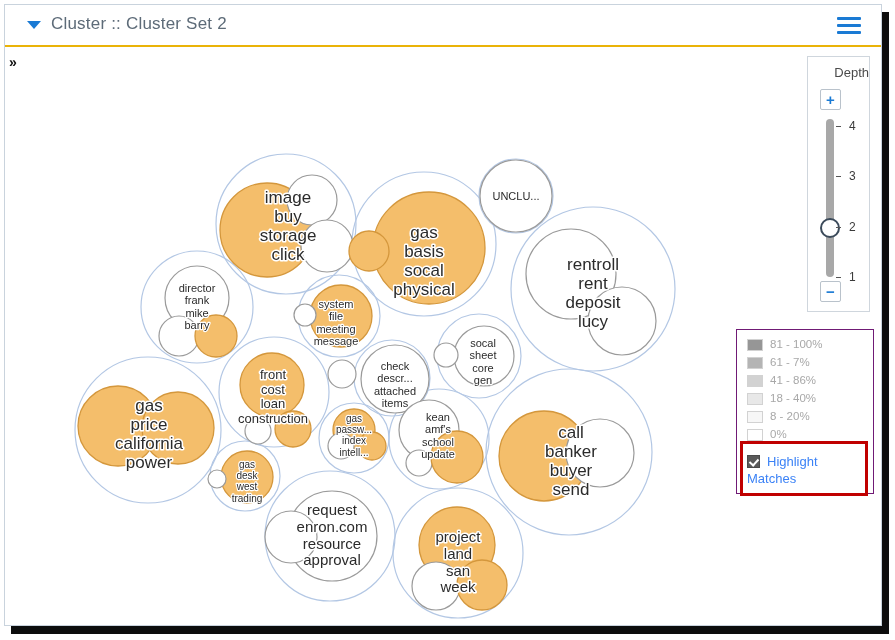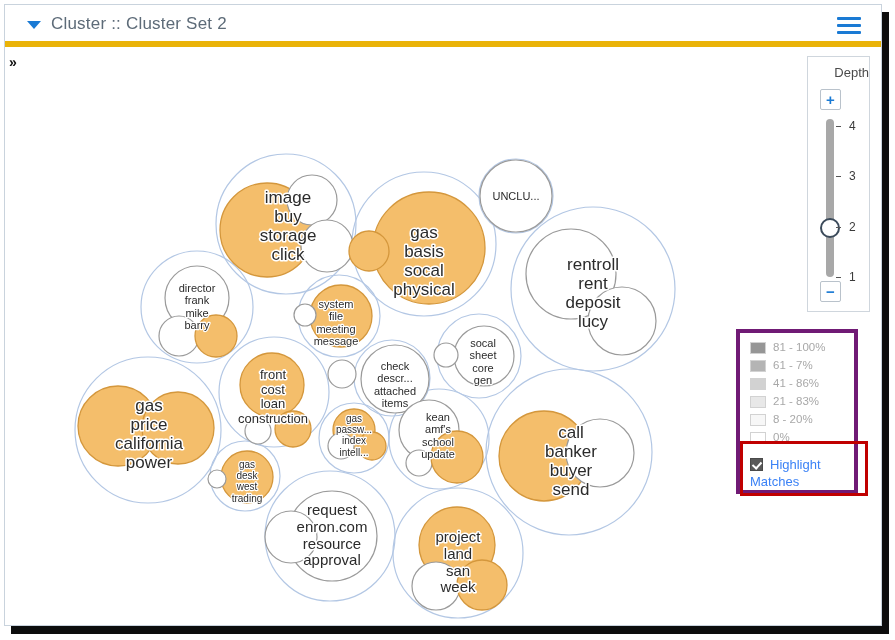--- a/index.html
+++ b/index.html
@@ -8,21 +8,21 @@
   #window{
     position:absolute;left:4px;top:4px;width:878px;height:622px;
     background:#ffffff;border:1px solid #c9d3dd;
     box-shadow:7px 8px 0 0 #0d0d0d;
     box-sizing:border-box;
   }
 
   
   #header{
     position:absolute;left:0;top:0;width:100%;height:42px;
-    border-bottom:6px solid #eab308;box-sizing:border-box;background:#fff;
+    border-bottom:2px solid #eab308;box-sizing:border-box;background:#fff;
   }
   #collapse-tri{
     position:absolute;left:22px;top:16px;width:0;height:0;
     border-left:7px solid transparent;border-right:7px solid transparent;
     border-top:8px solid #1a7ad4;cursor:pointer;
   }
   #title{
     position:absolute;left:46px;top:9px;font-size:17px;color:#5d6b78;
     letter-spacing:.2px;white-space:nowrap;
   }
@@ -61,22 +61,22 @@
   #slider-handle{
     position:absolute;left:12px;top:161px;width:20px;height:20px;border-radius:50%;
     border:2px solid #3b4a5a;background:#fff;box-sizing:border-box;cursor:pointer;
   }
   .tickrow{position:absolute;left:28px;width:34px;height:12px;font-size:12px;color:#3a3a3a;}
   .tickrow .dash{position:absolute;left:0;top:5px;width:5px;height:1px;background:#555;}
   .tickrow .num{position:absolute;left:13px;top:-2px;}
 
   
   #legend-panel{
-    position:absolute;left:731px;top:281px;width:122px;height:165px;
-    border:4px solid #701a75;background:#fff;box-sizing:border-box;
+    position:absolute;left:731px;top:281px;width:138px;height:165px;
+    border:1px solid #701a75;background:#fff;box-sizing:border-box;
   }
   .legend-row{position:absolute;left:10px;height:14px;font-size:11.5px;color:#a8a8a8;white-space:nowrap;}
   .legend-row .swatch{
     position:absolute;left:0;top:1px;width:16px;height:12px;border:1px solid #d2d2d2;box-sizing:border-box;
   }
   .legend-row .ltxt{position:absolute;left:23px;top:0;}
   .legend-row.zero .ltxt{left:23px;}
 
   #highlight-box{
     position:absolute;left:10px;top:124px;width:112px;height:34px;font-size:13px;color:#3b82f6;
@@ -235,21 +235,21 @@
       <div class="legend-row" style="top:26px">
         <div class="swatch" style="background:#b4b4b4"></div>
         <div class="ltxt">61 - 7%</div>
       </div>
       <div class="legend-row" style="top:44px">
         <div class="swatch" style="background:#d2d2d2"></div>
         <div class="ltxt">41 - 86%</div>
       </div>
       <div class="legend-row" style="top:62px">
         <div class="swatch" style="background:#e8e8e8"></div>
-        <div class="ltxt">21 - 83%</div>
+        <div class="ltxt">18 - 40%</div>
       </div>
       <div class="legend-row" style="top:80px">
         <div class="swatch" style="background:#f7f7f7"></div>
         <div class="ltxt">8 - 20%</div>
       </div>
       <div class="legend-row zero" style="top:98px">
         <div class="swatch" style="background:#ffffff"></div>
         <div class="ltxt">0%</div>
       </div>
 

